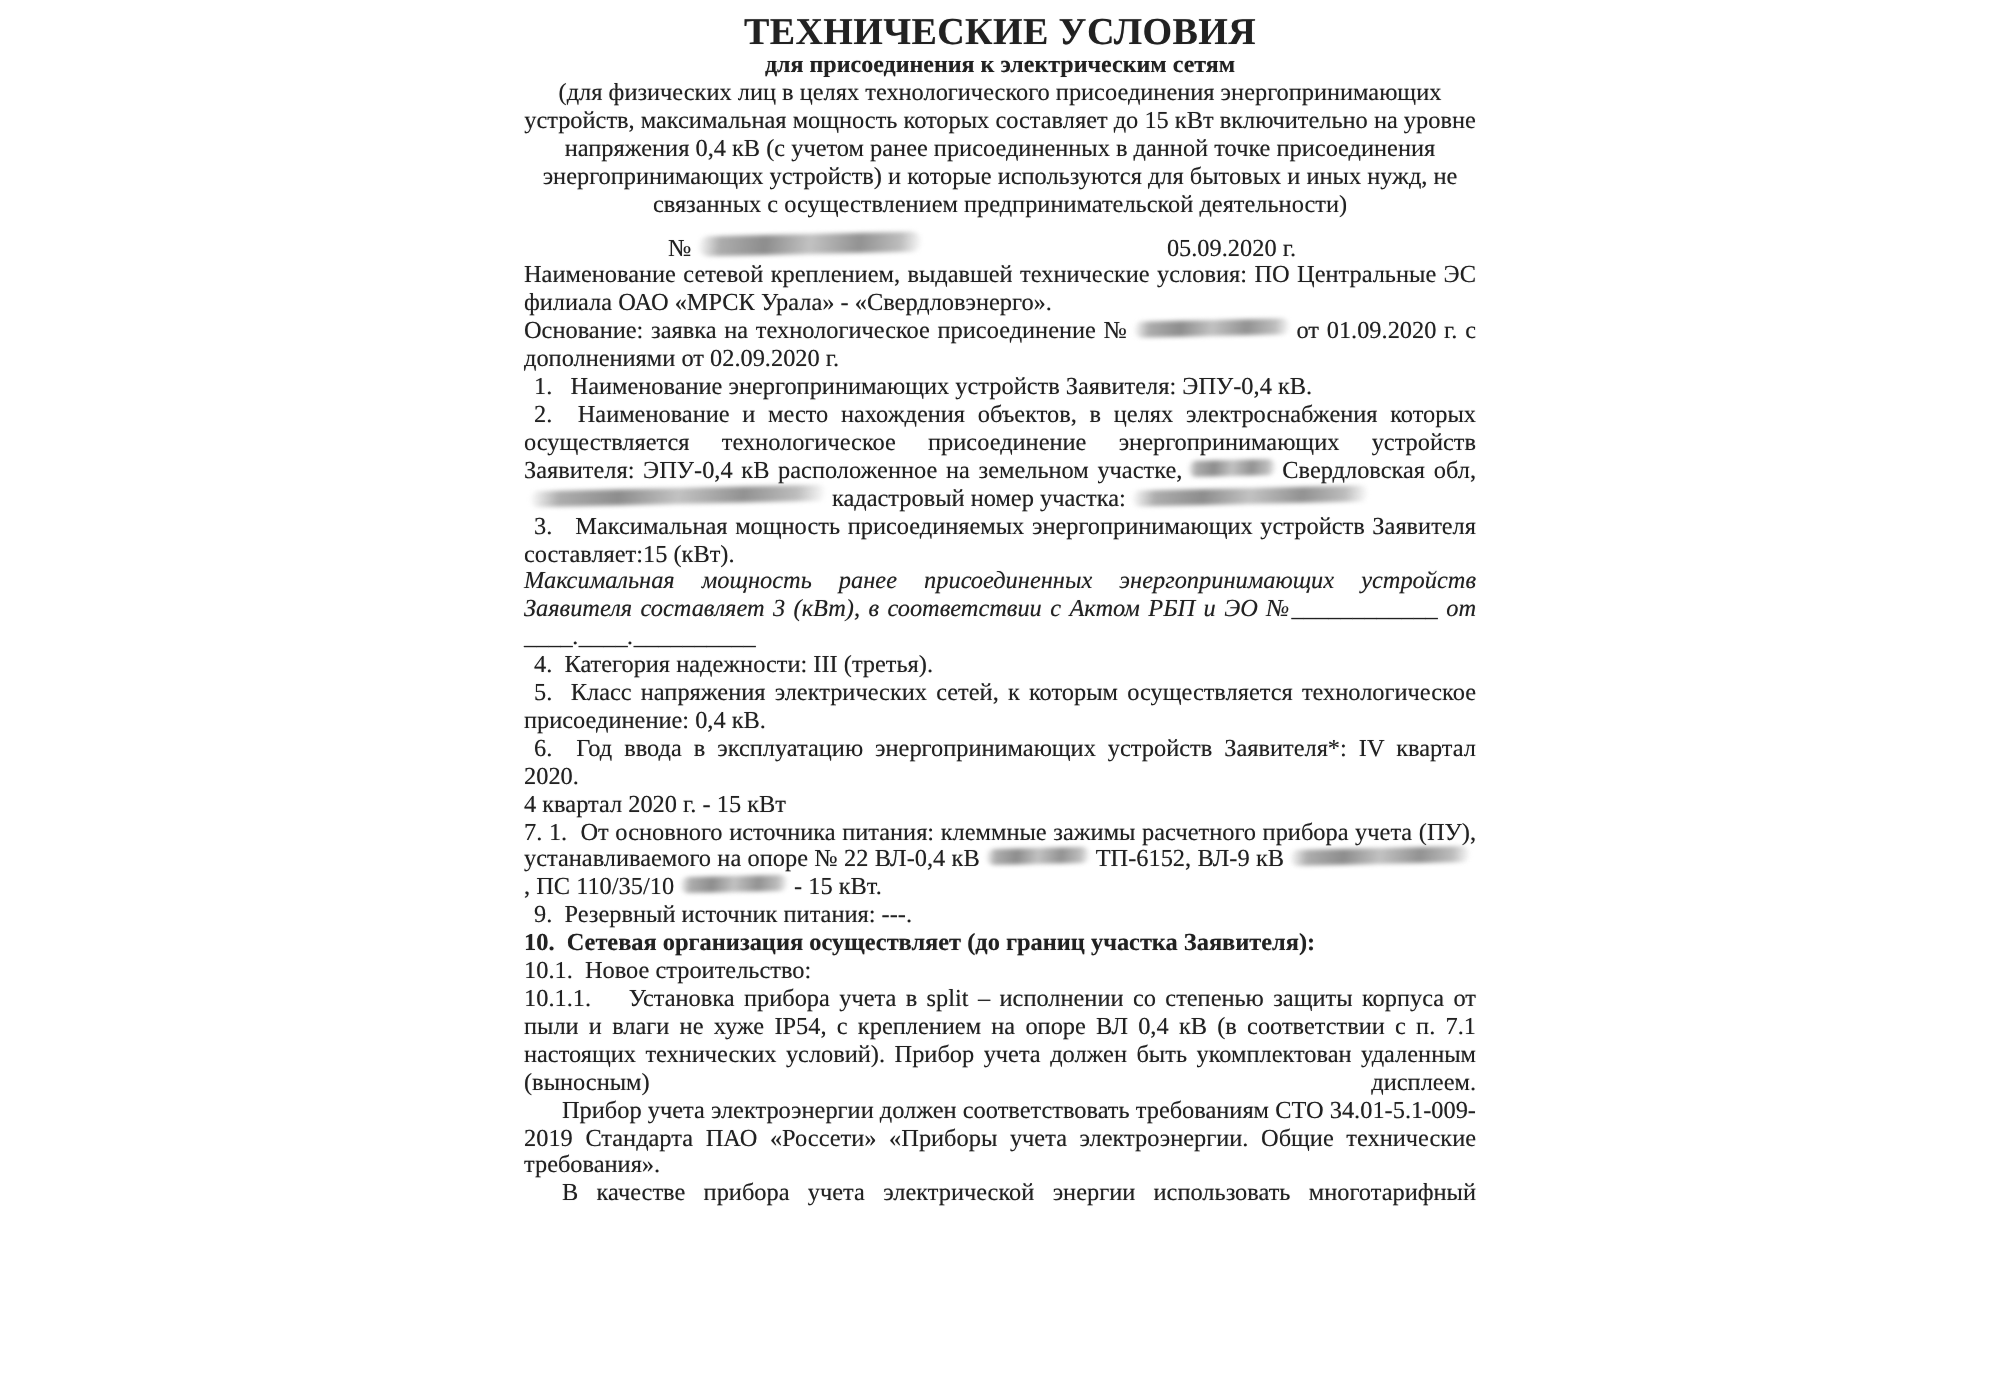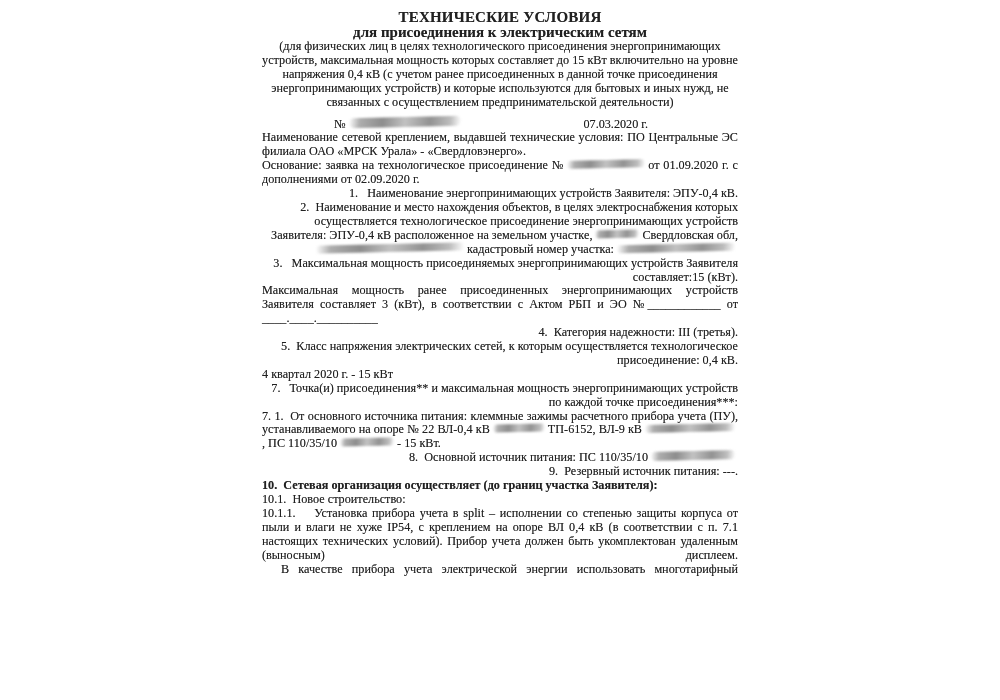--- a/index.html
+++ b/index.html
@@ -19,27 +19,27 @@
     padding-top: 9px;
     font-family: "Liberation Serif", "DejaVu Serif", serif;
     font-size: 12.2px;
     line-height: 13.9px;
     color: #212121;
     text-shadow: 0 0 0.4px rgba(60,60,60,0.55);
   }
   .doc p, .doc div.line { margin: 0; }
   .c  { text-align: center; }
   .b  { font-weight: bold; }
-  .i  { }
+  .i  { font-style: italic; }
   .j  { text-align: justify; }
   .jj { text-align: justify; text-align-last: justify; }
-  .ind5  { text-indent: 5px; text-align: right; }
+  .ind5  { text-indent: 5px; }
   .ind19 { text-indent: 19px; }
-  .t1 { font-size: 15px; line-height: 16px; letter-spacing: 0.2px; }
-  .t2 { font-size: 15px; line-height: 15px; }
+  .t1 { font-size: 19px; line-height: 16px; letter-spacing: 0.2px; }
+  .t2 { font-size: 12px; line-height: 15px; }
   .mt7  { margin-top: 7px; }
   .mt8  { margin-top: 8px; }
   .mt10 { margin-top: 10px; }
   .mt11 { margin-top: 11px; }
   .numline { display: flex; align-items: baseline; }
   .numleft { margin-left: 72px; white-space: nowrap; }
   .numdate { margin-left: auto; margin-right: 90px; white-space: nowrap; }
   .redact {
     display: inline-block;
     height: 8px;
@@ -63,54 +63,54 @@
 
 <div class="page">
   <div class="doc">
 
     <div class="t1 c b">ТЕХНИЧЕСКИЕ УСЛОВИЯ</div>
     <div class="t2 c b">для присоединения к электрическим сетям</div>
     <div class="c">(для физических лиц в целях технологического присоединения энергопринимающих устройств, максимальная мощность которых составляет до 15 кВт включительно на уровне напряжения 0,4 кВ (с учетом ранее присоединенных в данной точке присоединения энергопринимающих устройств) и которые используются для бытовых и иных нужд, не связанных с осуществлением предпринимательской деятельности)</div>
 
     <div class="numline mt8">
       <span class="numleft"><span>№</span><span class="redact" style="width:112px;height:10px"></span></span>
-      <span class="numdate">07.03.2020 г.</span>
+      <span class="numdate">05.09.2020 г.</span>
     </div>
 
     <p class="j mt10">Наименование сетевой креплением, выдавшей технические условия: ПО Центральные ЭС филиала ОАО «МРСК Урала» - «Свердловэнерго».</p>
 
 
     <p class="j"><span>Основание: заявка на технологическое присоединение №</span><span class="redact" style="width:78px"></span><span>от 01.09.2020 г. с дополнениями от 02.09.2020 г.</span></p>
 
     <p class="ind5 mt7">1.&nbsp;&nbsp; Наименование энергопринимающих устройств Заявителя: ЭПУ-0,4 кВ.</p>
 
     <p class="j ind5"><span>2.&nbsp; Наименование и место нахождения объектов, в целях электроснабжения которых осуществляется технологическое присоединение энергопринимающих устройств Заявителя: ЭПУ-0,4 кВ расположенное на земельном участке,</span><span class="redact" style="width:44px"></span><span>Свердловская обл,</span><span class="redact" style="width:148px"></span><span>кадастровый номер участка:</span><span class="redact" style="width:118px"></span></p>
 
     <p class="j ind5">3.&nbsp;&nbsp; Максимальная мощность присоединяемых энергопринимающих устройств Заявителя составляет:15 (кВт).</p>
 
     <p class="j i">Максимальная мощность ранее присоединенных энергопринимающих устройств Заявителя составляет 3 (кВт), в соответствии с Актом РБП и ЭО №____________ от ____.____.__________</p>
 
     <p class="ind5">4.&nbsp; Категория надежности: III (третья).</p>
 
     <p class="j ind5">5.&nbsp; Класс напряжения электрических сетей, к которым осуществляется технологическое присоединение: 0,4 кВ.</p>
 
+    <p class="j ind5">6.&nbsp; Год ввода в эксплуатацию энергопринимающих устройств Заявителя*: IV квартал 2020.</p>
 
     <p>4 квартал 2020 г. - 15 кВт</p>
 
-    <p class="j ind5">7.&nbsp;&nbsp; Точка(и) присоединения** и максимальная мощность энергопринимающих устройств по каждой точке присоединения***:</p>
 
     <p class="j"><span>7. 1.&nbsp; От основного источника питания: клеммные зажимы расчетного прибора учета (ПУ), устанавливаемого на опоре № 22 ВЛ-0,4 кВ</span><span class="redact" style="width:52px"></span><span>ТП-6152, ВЛ-9 кВ</span><span class="redact" style="width:90px"></span><span>, ПС 110/35/10</span><span class="redact" style="width:54px"></span><span>- 15 кВт.</span></p>
 
-    <p class="ind5"><span>8.&nbsp; Основной источник питания: ПС 110/35/10</span><span class="redact" style="width:84px;height:9px"></span></p>
 
     <p class="ind5">9.&nbsp; Резервный источник питания: ---.</p>
 
     <p class="b mt11">10.&nbsp; Сетевая организация осуществляет (до границ участка Заявителя):</p>
 
     <p>10.1.&nbsp; Новое строительство:</p>
 
     <p class="jj">10.1.1.&nbsp;&nbsp;&nbsp; Установка прибора учета в split – исполнении со степенью защиты корпуса от пыли и влаги не хуже IP54, с креплением на опоре ВЛ 0,4 кВ (в соответствии с п. 7.1 настоящих технических условий). Прибор учета должен быть укомплектован удаленным (выносным) дисплеем.</p>
 
+    <p class="jj ind19">Прибор учета электроэнергии должен соответствовать требованиям СТО 34.01-5.1-009-2019 Стандарта ПАО «Россети» «Приборы учета электроэнергии. Общие технические требования».</p>
 
     <p class="jj ind19">В качестве прибора учета электрической энергии использовать многотарифный</p>
 
   </div>
 </div>
 
 </body></html>

